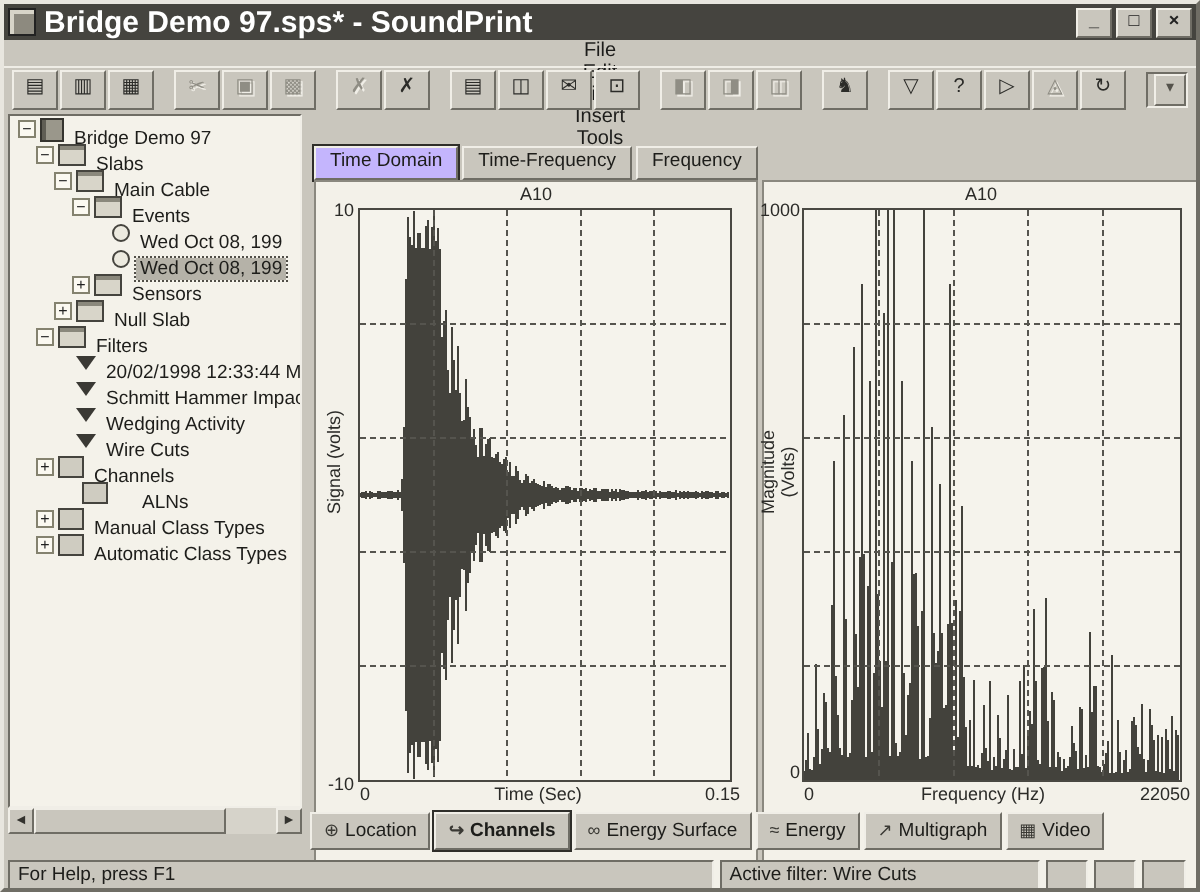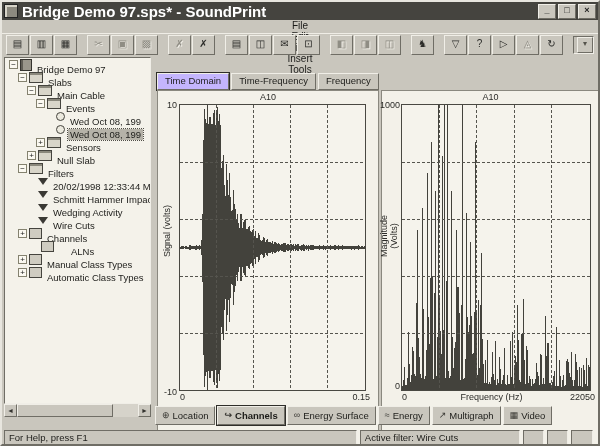--- a/index.html
+++ b/index.html
@@ -254,20 +254,21 @@
     <div class="ylab" style="top:135px;">Signal (volts)</div>
     <div class="ytick" style="left:0;top:9px;width:19px;">10</div>
     <div class="ytick" style="left:0;top:280px;width:19px;margin-top:16px;">-10</div>
     <div class="plot-frame" style="left:21px;top:13px;width:185px;height:285px;">
       <svg id="plot0" width="185" height="285" shape-rendering="crispEdges">
           <path d="M0 141.5L0 143.5M1 140.8L1 144.2M2 141.1L2 143.9M3 140.7L3 144.3M4 141.6L4 143.4M5 140.7L5 144.3M6 141.2L6 143.8M7 141.5L7 143.5M8 141.5L8 143.5M9 140.4L9 144.6M10 140.4L10 144.6M11 140.9L11 144.1M12 141.0L12 144.0M13 140.8L13 144.2M14 140.7L14 144.3M15 140.5L15 144.5M16 140.4L16 144.6M17 140.9L17 144.1M18 140.8L18 144.2M19 140.2L19 144.8M20 140.9L20 144.1M21 134.7L21 150.3M22 108.5L22 176.5M23 34.7L23 250.3M24 3.5L24 281.5M25 13.7L25 271.3M26 17.6L26 267.4M27 0.4L27 284.6M28 18.8L28 266.2M29 11.7L29 273.3M30 11.6L30 273.4M31 19.1L31 265.9M32 18.9L32 266.1M33 8.1L33 276.9M34 4.9L34 280.1M35 19.6L35 265.4M36 8.4L36 276.6M37 1.6L37 283.4M38 15.7L38 269.3M39 8.8L39 276.2M40 19.7L40 265.3M41 63.3L41 221.7M42 55.7L42 229.3M43 50.1L43 234.9M44 79.8L44 205.2M45 91.3L45 193.7M46 58.6L46 226.4M47 75.1L47 209.9M48 90.0L48 195.0M49 68.2L49 216.8M50 91.7L50 193.3M51 105.6L51 179.4M52 104.8L52 180.2M53 84.7L53 200.3M54 98.5L54 186.5M55 103.6L55 181.4M56 114.6L56 170.4M57 109.3L57 175.7M58 117.7L58 167.3M59 123.3L59 161.7M60 108.9L60 176.1M61 109.1L61 175.9M62 123.2L62 161.8M63 116.8L63 168.2M64 114.7L64 170.3M65 113.8L65 171.2M66 123.6L66 161.4M67 124.2L67 160.8M68 122.1L68 162.9M69 120.9L69 164.1M70 126.0L70 159.0M71 127.1L71 157.9M72 124.5L72 160.5M73 123.7L73 161.3M74 131.1L74 153.9M75 126.2L75 158.8M76 133.1L76 151.9M77 132.9L77 152.1M78 127.8L78 157.2M79 130.4L79 154.6M80 134.8L80 150.2M81 136.4L81 148.6M82 135.0L82 150.0M83 132.0L83 153.0M84 132.9L84 152.1M85 136.6L85 148.4M86 135.3L86 149.7M87 134.4L87 150.6M88 136.6L88 148.4M89 137.2L89 147.8M90 137.3L90 147.7M91 138.1L91 146.9M92 135.6L92 149.4M93 138.5L93 146.5M94 136.8L94 148.2M95 137.0L95 148.0M96 138.1L96 146.9M97 138.9L97 146.1M98 138.3L98 146.7M99 139.0L99 146.0M100 139.8L100 145.2M101 139.0L101 146.0M102 138.9L102 146.1M103 138.2L103 146.8M104 138.0L104 147.0M105 138.3L105 146.7M106 139.8L106 145.2M107 138.8L107 146.2M108 139.2L108 145.8M109 140.4L109 144.6M110 139.0L110 146.0M111 138.9L111 146.1M112 139.6L112 145.4M113 139.0L113 146.0M114 140.7L114 144.3M115 139.3L115 145.7M116 140.0L116 145.0M117 139.0L117 146.0M118 139.2L118 145.8M119 140.6L119 144.4M120 140.5L120 144.5M121 139.5L121 145.5M122 139.6L122 145.4M123 139.4L123 145.6M124 139.5L124 145.5M125 141.1L125 143.9M126 139.6L126 145.4M127 140.7L127 144.3M128 139.5L128 145.5M129 140.8L129 144.2M130 139.7L130 145.3M131 139.8L131 145.2M132 140.1L132 144.9M133 140.3L133 144.7M134 140.6L134 144.4M135 140.9L135 144.1M136 141.2L136 143.8M137 141.2L137 143.8M138 141.0L138 144.0M139 140.1L139 144.9M140 141.1L140 143.9M141 140.7L141 144.3M142 140.6L142 144.4M143 139.8L143 145.2M144 141.0L144 144.0M145 140.5L145 144.5M146 140.6L146 144.4M147 140.8L147 144.2M148 140.6L148 144.4M149 141.3L149 143.7M150 140.4L150 144.6M151 141.0L151 144.0M152 140.8L152 144.2M153 141.1L153 143.9M154 140.4L154 144.6M155 140.4L155 144.6M156 140.8L156 144.2M157 141.2L157 143.8M158 140.2L158 144.8M159 141.3L159 143.7M160 140.6L160 144.4M161 141.2L161 143.8M162 140.3L162 144.7M163 140.9L163 144.1M164 140.6L164 144.4M165 140.8L165 144.2M166 141.1L166 143.9M167 141.0L167 144.0M168 140.6L168 144.4M169 141.1L169 143.9M170 141.4L170 143.6M171 140.5L171 144.5M172 140.8L172 144.2M173 140.7L173 144.3M174 140.5L174 144.5M175 140.8L175 144.2M176 141.1L176 143.9M177 141.3L177 143.7M178 140.3L178 144.7M179 140.6L179 144.4M180 141.5L180 143.5M181 141.1L181 143.9M182 140.9L182 144.1M183 141.5L183 143.5M184 140.9L184 144.1" stroke="#43423c" stroke-width="1" fill="none"></path>
           <path d="M36.8 0L36.8 285M73.6 0L73.6 285M110.4 0L110.4 285M147.2 0L147.2 285M0 228.0L185 228.0M0 171.0L185 171.0M0 114.0L185 114.0M0 57.0L185 57.0" stroke="#55544e" stroke-width="1" fill="none" stroke-dasharray="3,2"></path>
         </svg>
     </div>
     <div class="xrow" style="left:22px;top:301px;">0</div>
+    <div class="xrow" style="left:0;top:301px;width:222px;text-align:center;">Time (Sec)</div>
     <div class="xrow" style="right:8px;top:301px;">0.15</div>
   </div>
 
   <div class="chart-panel" style="left:379px;width:219px;">
     <div class="chart-title">A10</div>
     <div class="ylab" style="top:135px;left:-28px;">Magnitude (Volts)</div>
     <div class="ytick" style="left:-3px;top:9px;width:21px;">1000</div>
     <div class="ytick" style="left:-3px;top:290px;width:21px;">0</div>
     <div class="plot-frame" style="left:19px;top:13px;width:188px;height:285px;">
       <svg id="plot1" width="188" height="285" shape-rendering="crispEdges">

